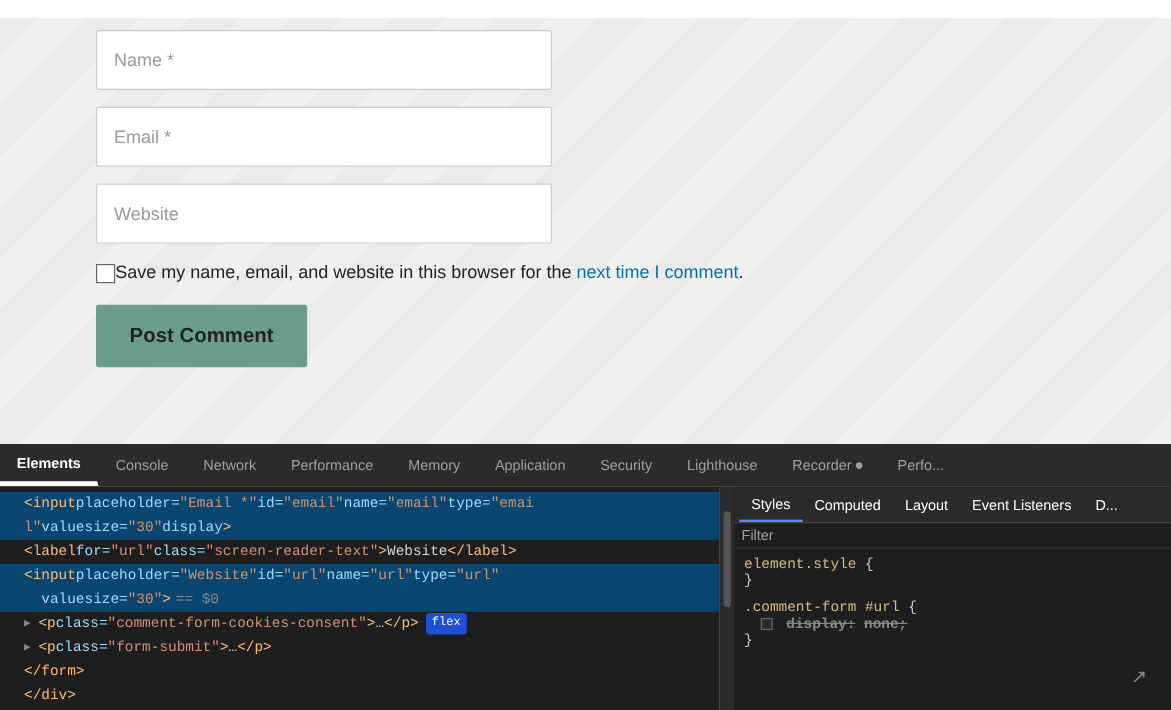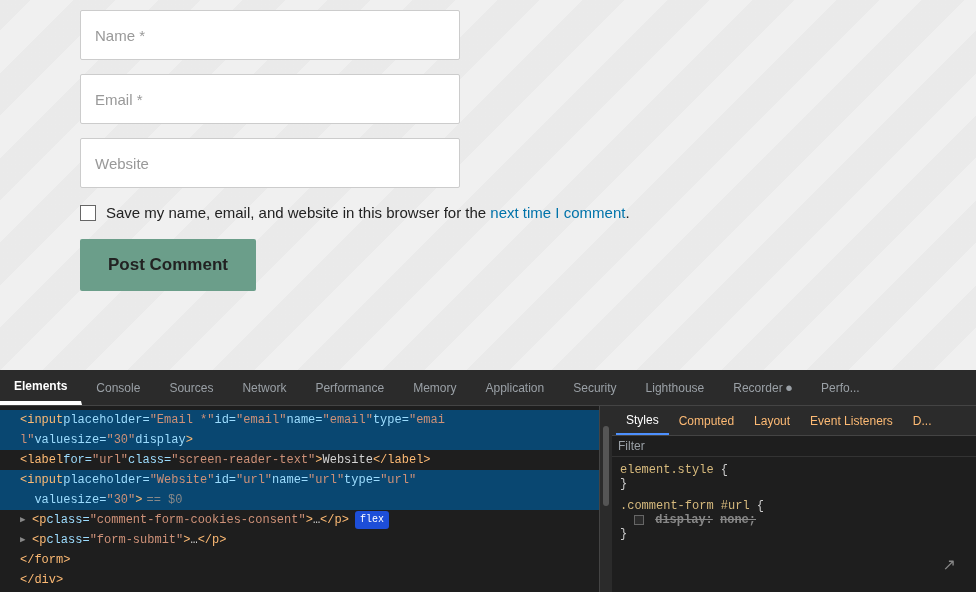--- a/index.html
+++ b/index.html
@@ -10,20 +10,21 @@
       background: #f0f0f0;
       width: 100%;
       height: 370px;
       position: relative;
       display: flex;
       flex-direction: column;
       align-items: flex-start;
       padding: 10px 80px;
       gap: 14px;
       overflow: hidden;
+      margin-top: 15px;
     }
 
     .page-area::before {
       content: '';
       position: absolute;
       top: 0; left: 0; right: 0; bottom: 0;
       background: repeating-linear-gradient(
         -45deg,
         transparent,
         transparent 30px,
@@ -43,21 +44,20 @@
       color: #999;
       display: flex;
       align-items: center;
       position: relative;
       z-index: 1;
     }
 
     .checkbox-row {
       display: flex;
       align-items: center;
-      gap: 10px;
       position: relative;
       z-index: 1;
       margin-top: 2px;
     }
 
     .checkbox-row input[type="checkbox"] {
       width: 16px;
       height: 16px;
       border: 1px solid #666;
       background: #fff;
@@ -228,21 +228,21 @@
       border-bottom: 1px solid #444;
       flex-shrink: 0;
       padding: 0 4px;
     }
 
     .styles-tab {
       padding: 0 10px;
       height: 100%;
       display: flex;
       align-items: center;
-      color: #fdba74;
+      color: #ffffff;
       font-size: 12px;
       cursor: pointer;
     }
 
     .styles-tab.active {
       color: #fff;
       border-bottom: 2px solid #4d90fe;
     }
 
     .styles-content {
@@ -300,21 +300,20 @@
     </span>
   </div>
   <button class="post-comment-btn">Post Comment</button>
 </div>
 
 <div class="devtools">
 
   <div class="devtools-tabs">
     <div class="devtools-tab active">Elements</div>
     <div class="devtools-tab">Console</div>
-    <div class="devtools-tab">Sources</div>
     <div class="devtools-tab">Network</div>
     <div class="devtools-tab">Performance</div>
     <div class="devtools-tab">Memory</div>
     <div class="devtools-tab">Application</div>
     <div class="devtools-tab">Security</div>
     <div class="devtools-tab">Lighthouse</div>
     <div class="devtools-tab">Recorder ⏺</div>
     <div class="devtools-tab">Perfo...</div>
   </div>
 

